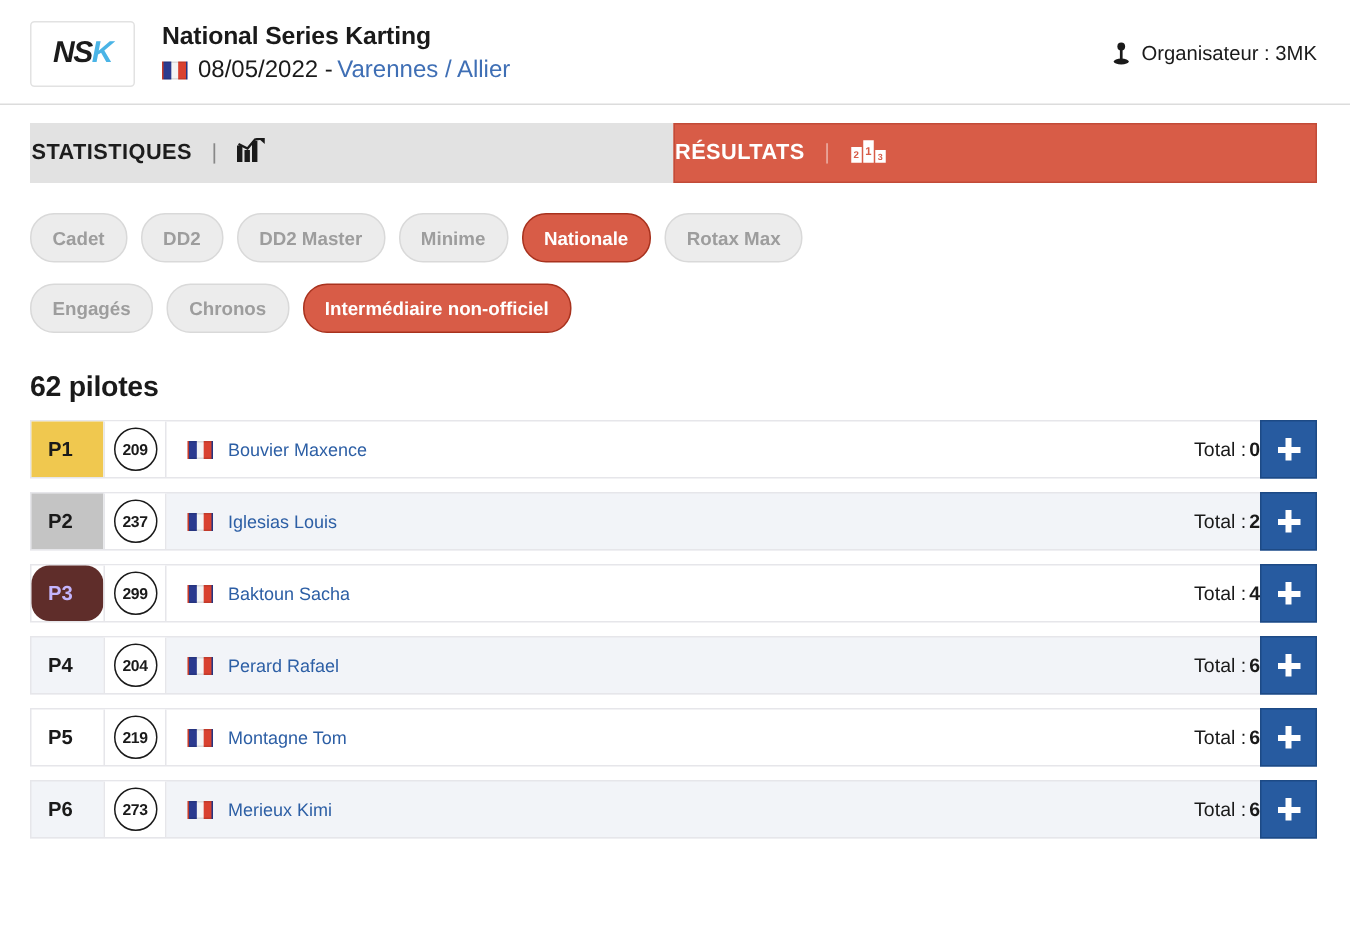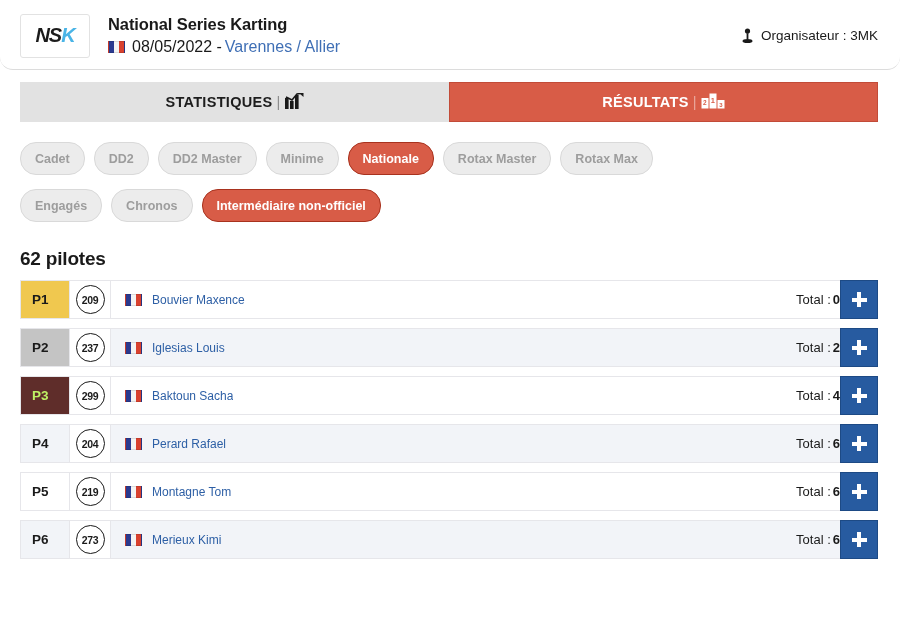--- a/index.html
+++ b/index.html
@@ -15,21 +15,20 @@
 
   .page { width: 900px; height: 632px; position: relative; }
 
   
   .event-header {
     display: flex;
     align-items: center;
     padding: 14px 22px 12px 20px;
     border-bottom: 1px solid #dcdcdc;
     height: 70px;
-    border-radius: 13px;
   }
   .logo-box {
     width: 70px;
     height: 44px;
     border: 1px solid #e2e2e2;
     border-radius: 3px;
     display: flex;
     align-items: center;
     justify-content: center;
     background: #fff;
@@ -87,22 +86,21 @@
   
   .main-tabs {
     display: flex;
     margin: 12px 22px 0 20px;
   }
   .main-tab {
     flex: 1 1 0;
     height: 40px;
     display: flex;
     align-items: center;
-    justify-content: center;
-    gap: 6px;
+    gap: 15px;
     font-size: 14.5px;
     font-weight: bold;
     letter-spacing: 0.3px;
     cursor: pointer;
     border: 1px solid transparent;
   }
   .main-tab.inactive { background: #e2e2e2; color: #1d1d1d; }
   .main-tab.active { background: #d85c47; color: #ffffff; border-color: #c24b38; }
   .tab-sep { opacity: 0.45; font-weight: normal; margin: 0 -2px; }
 
@@ -163,21 +161,21 @@
     flex: 0 0 48px;
     display: flex;
     align-items: center;
     padding-left: 11px;
     font-size: 13.5px;
     font-weight: bold;
     color: #1a1a1a;
   }
   .pos-cell.gold   { background: #f0c84f; }
   .pos-cell.silver { background: #c4c4c4; }
-  .pos-cell.bronze { background: #5f2d2a; color: #bef264; }
+  .pos-cell.bronze { background: #5f2d2a; color: #c4b5fd; border-radius: 12px; }
   .pos-cell.plain  { background: transparent; }
 
   .num-cell {
     width: 42px;
     flex: 0 0 42px;
     display: flex;
     align-items: center;
     justify-content: center;
     background: #ffffff;
     border-right: 1px solid #e6e6ea;
@@ -312,21 +310,20 @@
       </span>
     </div>
   </div>
 
   <div class="filter-row">
     <div class="pill off">Cadet</div>
     <div class="pill off">DD2</div>
     <div class="pill off">DD2 Master</div>
     <div class="pill off">Minime</div>
     <div class="pill on">Nationale</div>
-    <div class="pill off">Rotax Master</div>
     <div class="pill off">Rotax Max</div>
   </div>
 
   <div class="filter-row second">
     <div class="pill off">Engagés</div>
     <div class="pill off">Chronos</div>
     <div class="pill on">Intermédiaire non-officiel</div>
   </div>
 
   <div class="count-heading">62 pilotes</div>

